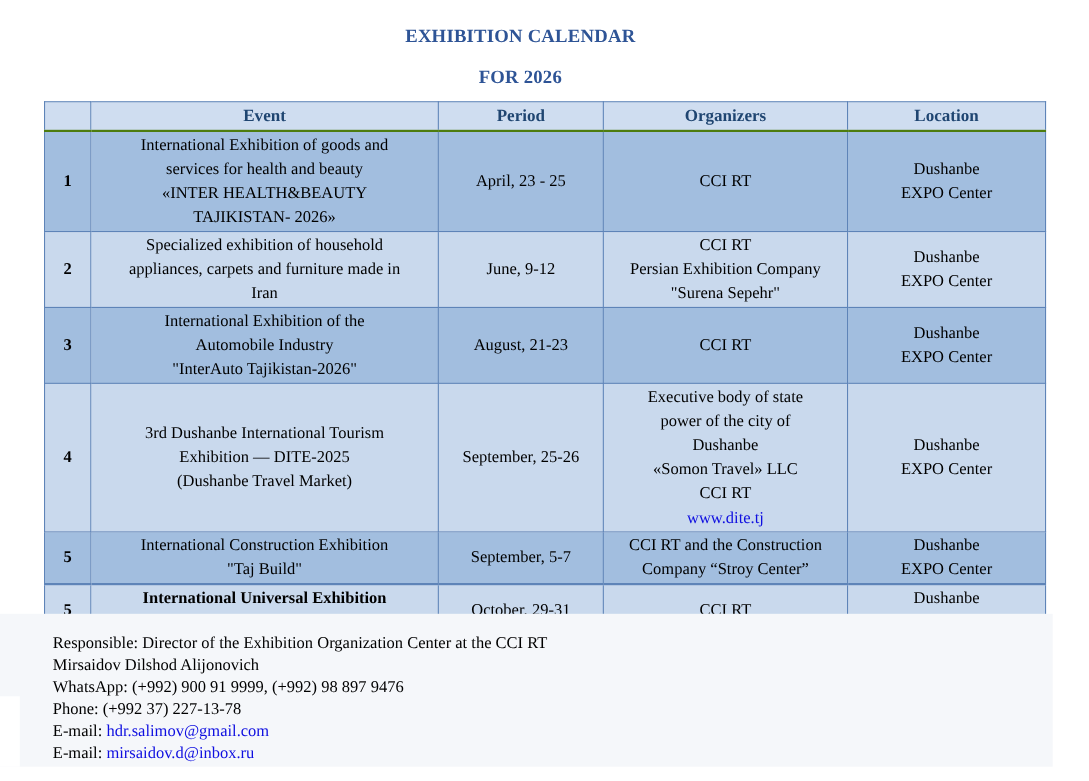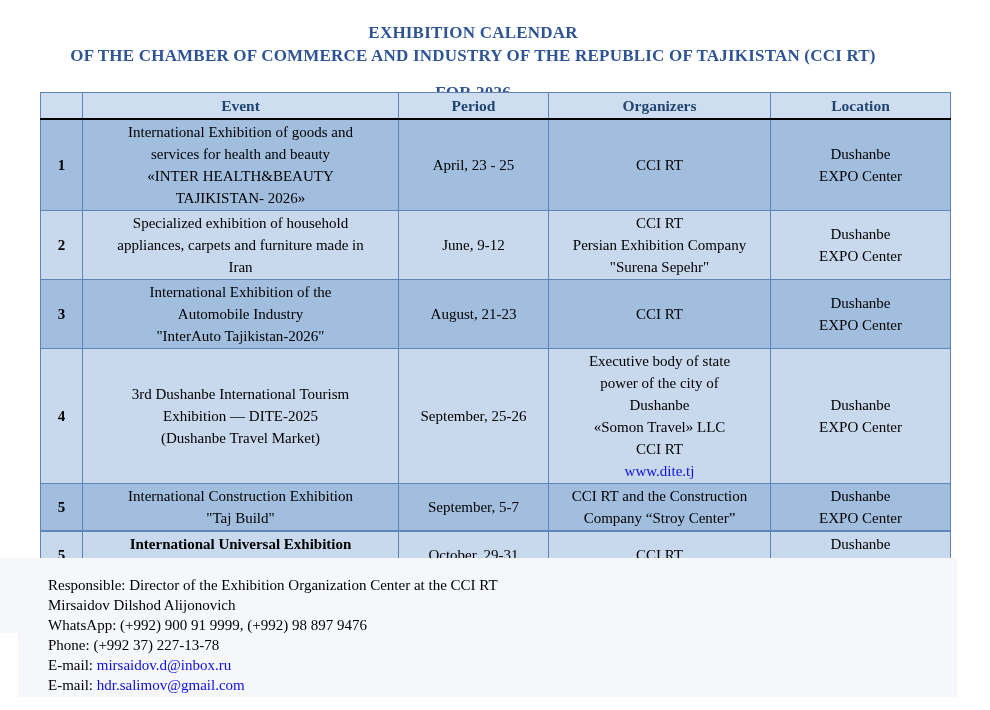--- a/index.html
+++ b/index.html
@@ -19,21 +19,21 @@
     position:absolute; left:40px; top:92px; width:910px;
     border-collapse:collapse; table-layout:fixed;
   }
   .cal th, .cal td {
     border:1px solid #5E84B8; text-align:center; vertical-align:middle;
     padding:1px 6px; overflow:hidden;
   }
   .cal thead th {
     background:#CFDDF0; color:#1F4571; font-weight:bold;
     font-size:15.5px; height:23px; padding:1px 4px;
-    border-bottom:2px solid #000000;
+    border-bottom:2px solid #4d7c0f;
   }
   .cal tbody td {
     font-size:15px; line-height:22px; color:#000;
     white-space:pre-line;
     margin-left:22px;
   }
   tr.dark  td { background:#A2BEDF; }
   tr.light td { background:#C9D9ED; }
   td.num { font-weight:bold; }
   tr.h1 { height:86px; }
@@ -51,21 +51,20 @@
     background:#F5F7FA;
   }
   .footer .notch { position:absolute; left:0; top:75px; width:18px; height:64px; background:#ffffff; }
   .footer .lines { padding:17px 0 0 48px; font-size:15px; line-height:20px; color:#000; }
 </style>
 </head>
 <body>
 
 <div class="title">
   <div class="l1">EXHIBITION CALENDAR</div>
-  <div class="l2">OF THE CHAMBER OF COMMERCE AND INDUSTRY OF THE REPUBLIC OF TAJIKISTAN (CCI RT)</div>
   <div class="l3">FOR 2026</div>
 </div>
 
 <table class="cal">
   <colgroup>
     <col style="width:42px">
       <col style="width:316px">
       <col style="width:150px">
       <col style="width:222px">
       <col style="width:180px">
@@ -150,16 +149,16 @@
   </tbody>
 </table>
 
 <div class="footer">
   <div class="notch"></div>
   <div class="lines">
     <div>Responsible: Director of the Exhibition Organization Center at the CCI RT</div>
     <div>Mirsaidov Dilshod Alijonovich</div>
     <div>WhatsApp: (+992) 900 91 9999, (+992) 98 897 9476</div>
     <div>Phone: (+992 37) 227-13-78</div>
+    <div><span>E-mail: </span><a class="doclink">hdr.salimov@gmail.com</a></div>
     <div><span>E-mail: </span><a class="doclink">mirsaidov.d@inbox.ru</a></div>
-    <div><span>E-mail: </span><a class="doclink">hdr.salimov@gmail.com</a></div>
   </div>
 </div>
 
 </body></html>

